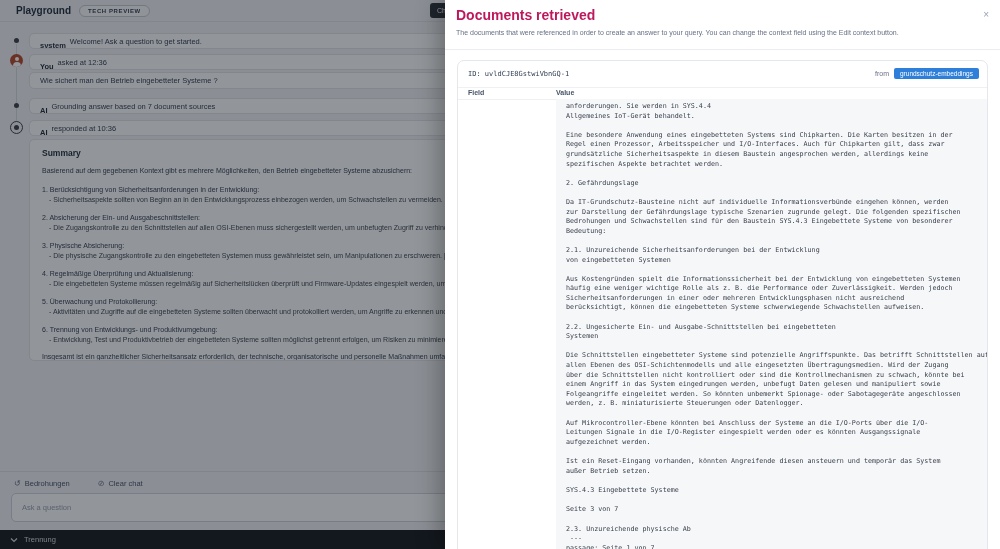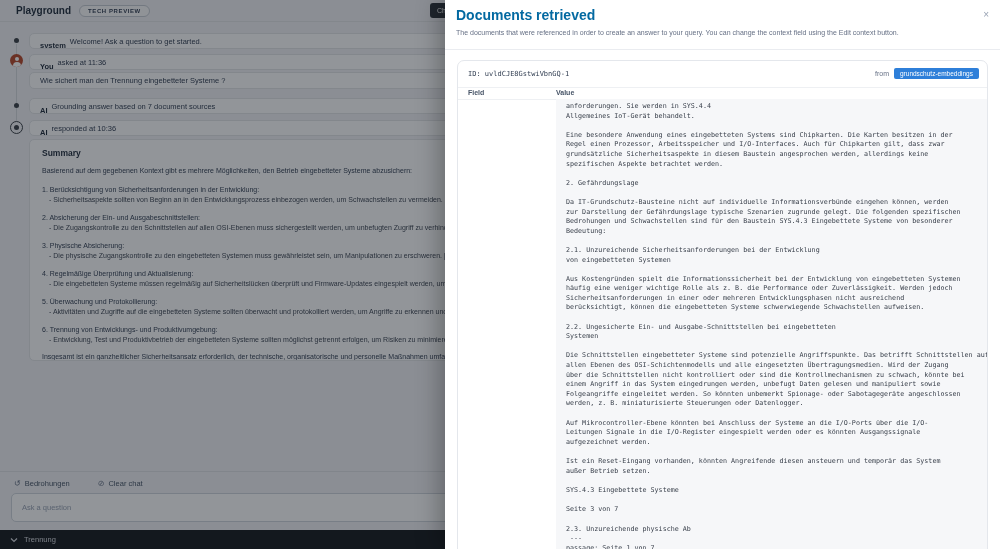--- a/index.html
+++ b/index.html
@@ -49,21 +49,21 @@
     display:flex;align-items:center;color:#d6d9de;font-size:7.5px;gap:6px;padding-left:10px;box-sizing:border-box;}
   .console-bar svg{display:block;}
 
   
   #overlay{position:absolute;inset:0;background:rgba(18,24,33,0.46);}
 
   
   #modal{position:absolute;left:445px;top:0;width:555px;height:549px;background:#fff;
     box-shadow:-6px 0 22px rgba(0,0,0,0.28);overflow:hidden;}
   .modal-close{position:absolute;right:9px;top:8px;font-size:10px;color:#98a2b3;background:none;border:none;line-height:10px;padding:2px;}
-  .modal-title{position:absolute;left:11px;top:7px;font-size:14px;font-weight:bold;color:#0369a1;}
+  .modal-title{position:absolute;left:11px;top:7px;font-size:14px;font-weight:bold;color:#be185d;}
   .modal-subtitle{position:absolute;left:11px;top:29px;width:520px;font-size:7px;color:#667085;}
   .modal-divider{position:absolute;left:0;top:49px;width:555px;height:1px;background:#eaecf0;}
 
   .doc-card{position:absolute;left:12px;top:60px;width:531px;height:520px;border:1px solid #e4e7ec;
     border-radius:7px;box-sizing:border-box;background:#fff;overflow:hidden;}
   .doc-head{position:relative;height:26px;border-bottom:1px solid #eef0f3;}
   .doc-id{position:absolute;left:10px;top:9px;font-family:"DejaVu Sans Mono",monospace;font-size:7px;color:#344054;white-space:nowrap;}
   .doc-from{position:absolute;right:8px;top:7px;display:flex;align-items:center;gap:5px;}
   .doc-from .lbl{font-size:7px;color:#667085;}
   .src-badge{font-size:6.5px;color:#fff;background:#2e7fd9;border-radius:2px;padding:2px 6px;white-space:nowrap;}
@@ -100,24 +100,24 @@
     <div class="tl-dot" style="top:103px;"></div>
     <div class="tl-ai"></div>
 
     <div class="msg-card" style="top:33px;height:16px;">
       <b>system</b>
       <span>Welcome! Ask a question to get started.</span>
     </div>
 
     <div class="msg-card" style="top:54px;height:16px;">
       <b>You</b>
-      <span>asked at 11:36</span>
+      <span>asked at 12:36</span>
     </div>
     <div class="msg-card" style="top:72px;height:17px;">
-      <span>Wie sichert man den Trennung eingebetteter Systeme ?</span>
+      <span>Wie sichert man den Betrieb eingebetteter Systeme ?</span>
     </div>
 
     <div class="msg-card" style="top:98px;height:16px;">
       <b>AI</b>
       <span>Grounding answer based on 7 document sources</span>
     </div>
 
     <div class="msg-card" style="top:120px;height:16px;">
       <b>AI</b>
       <span>responded at 10:36</span>

